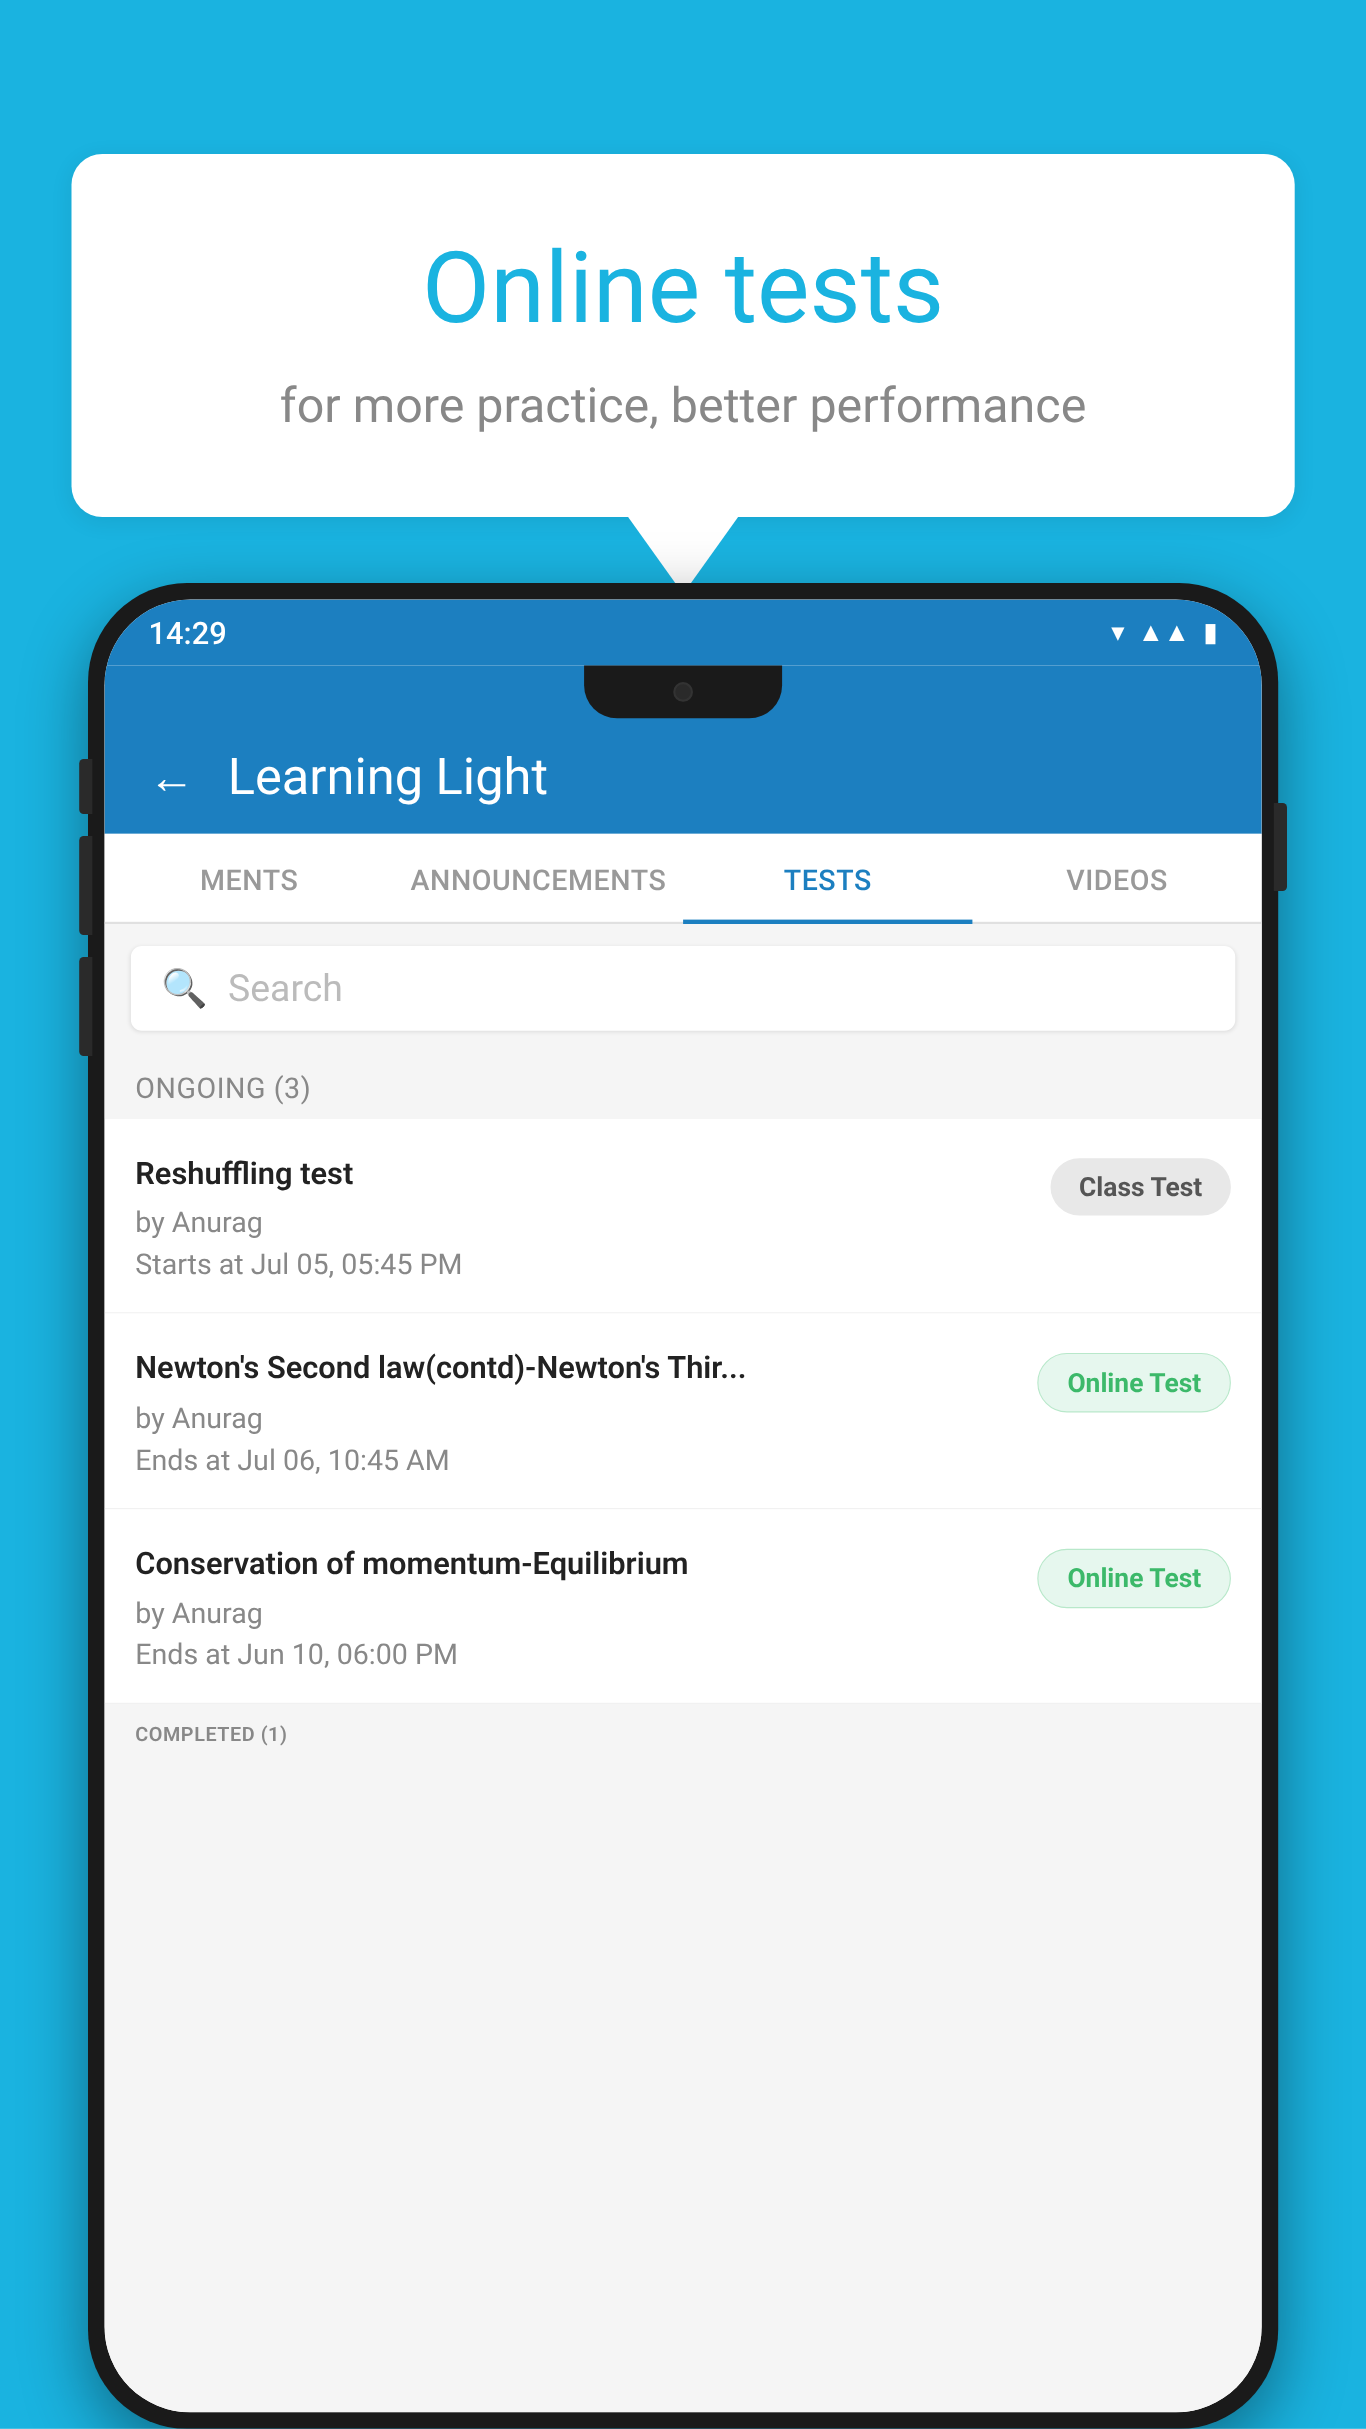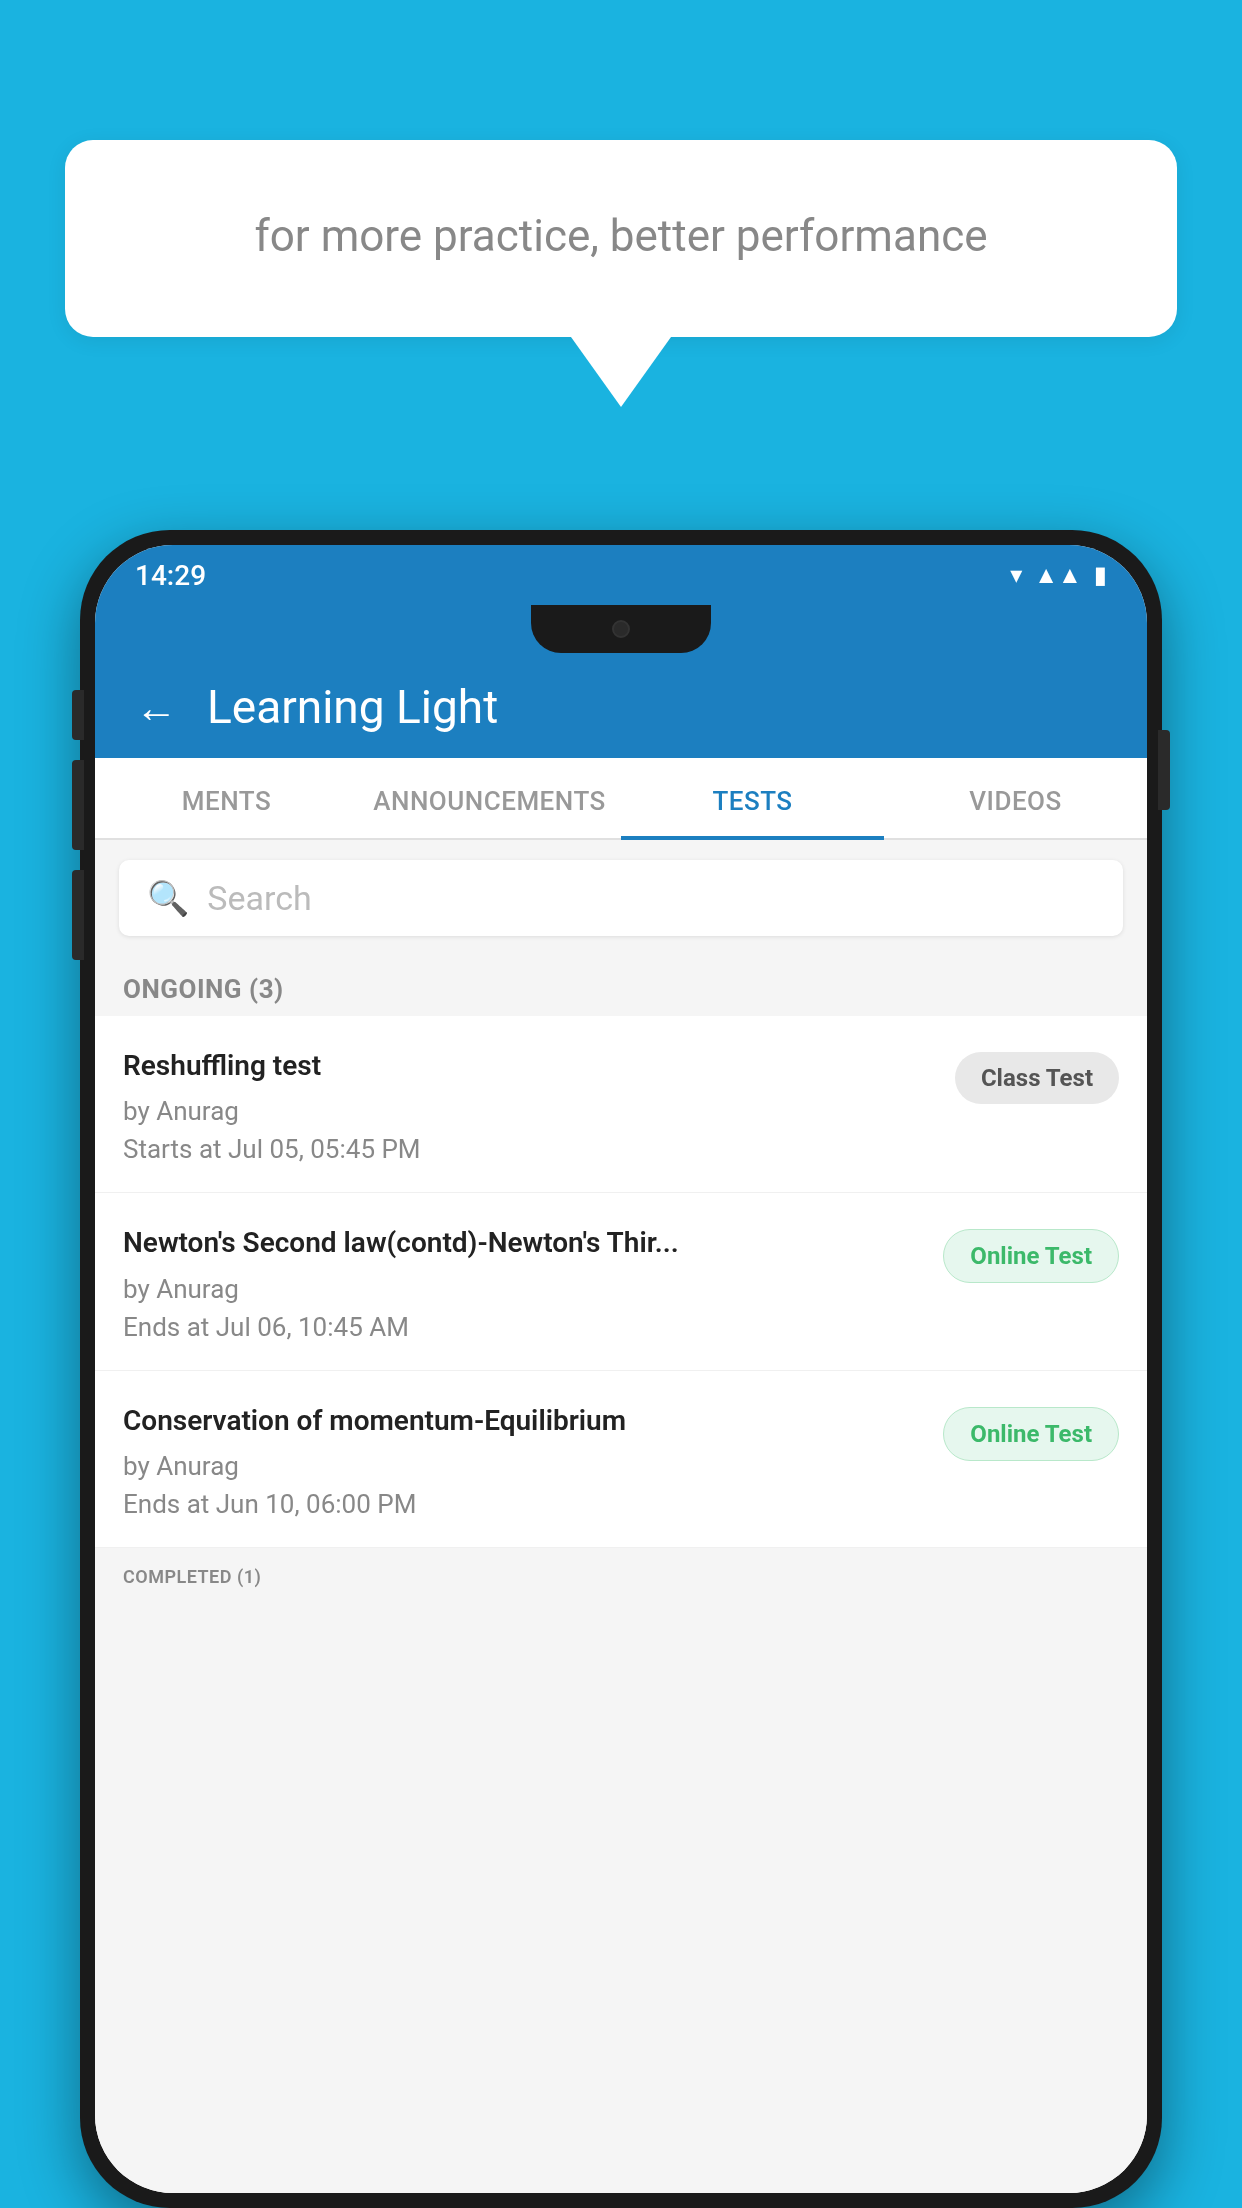--- a/index.html
+++ b/index.html
@@ -220,21 +220,21 @@
     
     .section-header {
       padding: 18px 28px 12px;
       background: #f5f5f5;
       flex-shrink: 0;
     }
 
     .section-title {
       color: #888;
       font-size: 26px;
-      font-weight: 700;
+      font-weight: 400;
       letter-spacing: 0.5px;
     }
 
     
     .test-list {
       flex: 1;
       overflow: hidden;
     }
 
     .test-card {
@@ -352,20 +352,21 @@
       height: 90px;
       background: #2a2a2a;
       border-radius: 4px 0 0 4px;
     }
   </style>
 </head>
 <body>
 
 <div class="speech-bubble-container">
   <div class="speech-bubble">
+    <h1>Online tests</h1>
     <p>for more practice, better performance</p>
   </div>
   <div class="speech-bubble-tail"></div>
 </div>
 
 <div class="phone-outer-wrapper">
 
   <div class="side-btn-right"></div>
   <div class="side-btn-left-1"></div>
   <div class="side-btn-left-2"></div>

